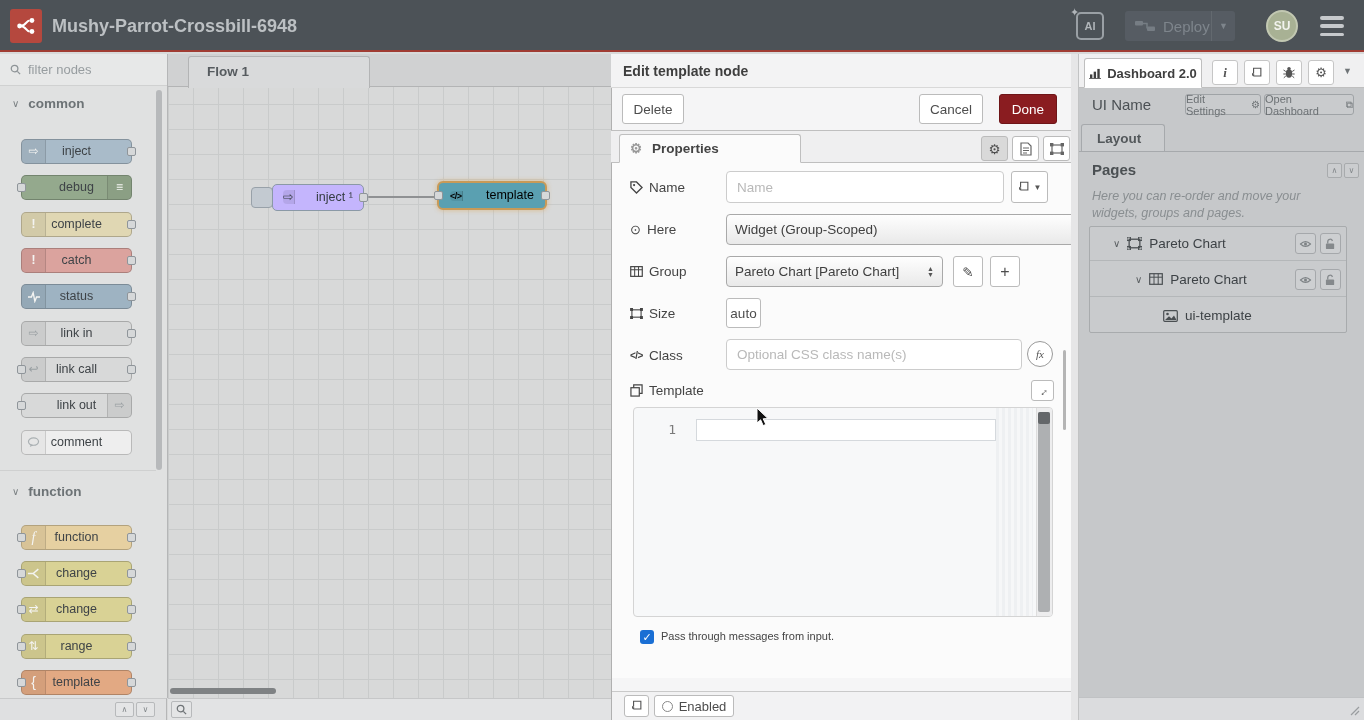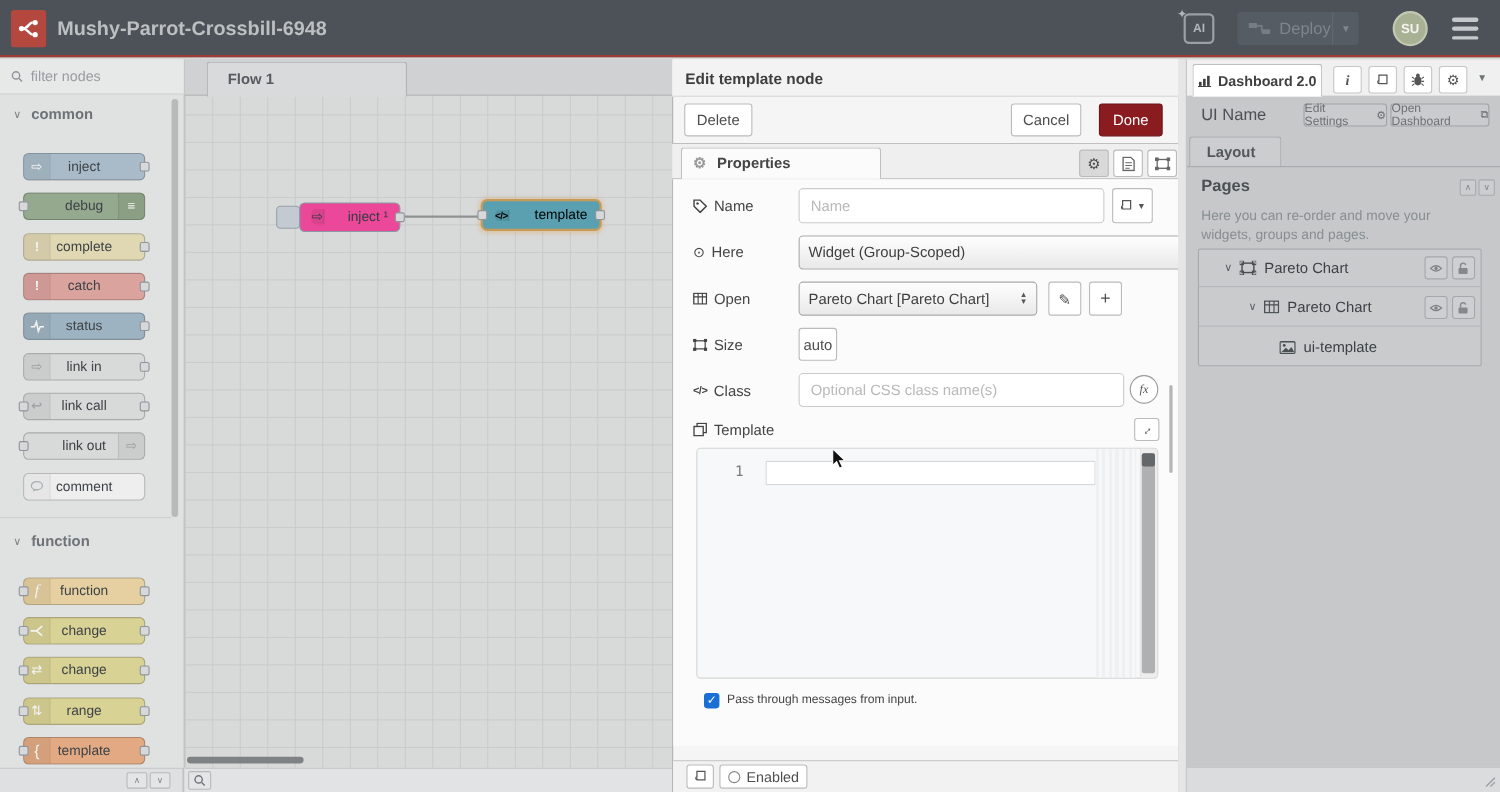--- a/index.html
+++ b/index.html
@@ -31,21 +31,21 @@
   .port.l{left:-5px;} .port.r{right:-5px;}
   .pfoot{left:0;top:698px;width:167px;height:22px;background:#dfe0e1;border-top:1px solid #c8c9ca;border-right:1px solid #b5b6b7;}
   .mini{position:absolute;background:#e4e5e6;border:1px solid #b7b9bb;border-radius:2px;color:#83888b;font-size:8px;text-align:center;}
   
   .canvas{left:168px;top:54px;width:443px;height:644px;
     background-image:linear-gradient(#c9cbcb 1px,transparent 1px),linear-gradient(90deg,#c9cbcb 1px,transparent 1px);
     background-size:25px 25px;background-color:#d8d9d9;}
   .tabbar{left:168px;top:54px;width:443px;height:33px;background:#d0d1d2;border-bottom:1px solid #b3b4b5;}
   .tab1{left:188px;top:56px;width:182px;height:32px;background:#d9dadb;border:1px solid #b3b4b5;border-bottom:none;border-radius:3px 3px 0 0;color:#565b5f;font-size:13.5px;font-weight:bold;line-height:30px;padding-left:18px;}
   .wire{left:368px;top:196px;width:72px;height:2px;background:#8f9193;border-radius:2px;}
-  .cnode-inject{left:272px;top:184px;width:92px;height:27px;background:#ec4899;border:1px solid #8a99a6;border-radius:5px;color:#333b41;font-size:12.5px;text-align:center;line-height:25px;}
+  .cnode-inject{left:272px;top:184px;width:92px;height:27px;background:#c4b5fd;border:1px solid #8a99a6;border-radius:5px;color:#333b41;font-size:12.5px;text-align:center;line-height:25px;}
   .inj-btn{left:251px;top:187px;width:22px;height:21px;background:#c3cad1;border:1px solid #98a1a9;border-radius:4px;}
   .cnode-template{left:437px;top:181px;width:110px;height:29px;background:#5aa0b1;border:2px solid #c89a58;border-radius:6px;box-shadow:0 0 4px 1px rgba(220,168,90,.45);color:#000000;font-size:12.5px;text-align:center;line-height:25px;}
   .cnode-template .nicon{width:26px;font-size:9px;font-weight:bold;letter-spacing:-.5px;}
   .hscroll{left:170px;top:688px;width:106px;height:6px;background:#7f8284;border-radius:3px;}
   .cfoot{left:168px;top:698px;width:443px;height:22px;background:#e2e3e4;border-top:1px solid #c6c7c8;}
   
   .dlg{left:611px;top:54px;width:461px;height:666px;background:#f5f5f6;border-left:1px solid #b0b0b0;border-right:1px solid #b0b0b0;}
   .dlg-title{left:611px;top:54px;width:461px;height:34px;border-bottom:1px solid #d8d8d8;color:#3e3e3e;font-size:14px;font-weight:bold;line-height:34px;padding-left:12px;background:#f3f3f4;}
   .btn{background:#fff;border:1px solid #bbb;border-radius:3px;color:#4d4d4d;font-size:13.5px;display:flex;align-items:center;justify-content:center;}
   .btnrow{left:611px;top:88px;width:461px;height:43px;border-bottom:1px solid #bfbfbf;}
@@ -69,21 +69,21 @@
   .dscroll{left:1063px;top:350px;width:3px;height:80px;background:#b5b5b5;border-radius:2px;}
   
   .grip{left:1071px;top:54px;width:8px;height:666px;background:#e6e6e7;border-right:1px solid #c2c3c4;}
   .sb{left:1079px;top:54px;width:285px;height:666px;background:#c6c8ca;}
   .sb-tabbar{left:1079px;top:54px;width:285px;height:34px;background:#f0f0f1;border-bottom:1px solid #bfbfbf;}
   .sb-tab{left:1084px;top:58px;width:118px;height:30px;background:#fff;border:1px solid #bfbfbf;border-bottom:1px solid #fff;border-radius:3px 3px 0 0;display:flex;align-items:center;justify-content:center;gap:5px;color:#3f3f3f;font-size:13px;font-weight:bold;z-index:2;}
   .sb-ib{position:absolute;top:60px;width:26px;height:25px;background:#fff;border:1px solid #c6c6c6;border-radius:3px;display:flex;align-items:center;justify-content:center;color:#555;font-size:13px;}
   .sbtn{position:absolute;background:#c9cbcd;border:1px solid #9fa3a6;border-radius:3px;color:#6c7174;font-size:11px;display:flex;align-items:center;justify-content:center;gap:4px;}
   .ltab{left:1081px;top:124px;width:84px;height:28px;background:#cbcdcf;border:1px solid #a6a9ac;border-bottom:none;border-radius:3px 3px 0 0;color:#53585b;font-size:13.5px;font-weight:bold;line-height:27px;padding-left:15px;}
   .lline{left:1079px;top:151px;width:285px;height:1px;background:#a6a9ac;}
-  .help{left:1092px;top:188px;width:255px;color:#898e91;font-size:12.5px;line-height:17px;}
+  .help{left:1092px;top:188px;width:255px;color:#898e91;font-size:12.5px;font-style:italic;line-height:17px;}
   .tree{left:1089px;top:226px;width:258px;height:107px;background:#c9cbcd;border:1px solid #a8abad;border-radius:2px;}
   .trow{position:absolute;left:1090px;width:256px;height:35px;display:flex;align-items:center;color:#3d4246;font-size:13.5px;gap:7px;}
   .tbtn{position:absolute;width:21px;height:21px;background:#cdcfd1;border:1px solid #a5a8ab;border-radius:3px;display:flex;align-items:center;justify-content:center;}
   .sb-foot{left:1079px;top:697px;width:285px;height:23px;background:#dbdcde;border-top:1px solid #c0c2c4;}
   .cursor{pointer-events:none;z-index:50;}
   svg{display:block;}
 </style>
 </head>
 <body>
 
@@ -321,21 +321,21 @@
         <span>▲</span>
         <span>▼</span>
       </span>
   </div>
 
   <div class="abs flabel" style="left:630px;top:264px;">
     <svg width="13" height="11" viewBox="0 0 14 12">
         <rect x="0.7" y="0.7" width="12.6" height="10.6" fill="none" stroke="#444" stroke-width="1.3"></rect>
         <path d="M0.7,4.2 H13.3 M5,0.7 V11.3 M9.2,0.7 V11.3" stroke="#444" stroke-width="1.1"></path>
       </svg>
-    <span>Open</span>
+    <span>Group</span>
   </div>
   <div class="abs sel" style="left:726px;top:256px;width:217px;height:31px;">
     <span>Pareto Chart [Pareto Chart]</span>
     <span class="updn">
         <span>▲</span>
         <span>▼</span>
       </span>
   </div>
   <div class="abs btn" style="left:953px;top:256px;width:30px;height:31px;">
       <span>✎</span>

